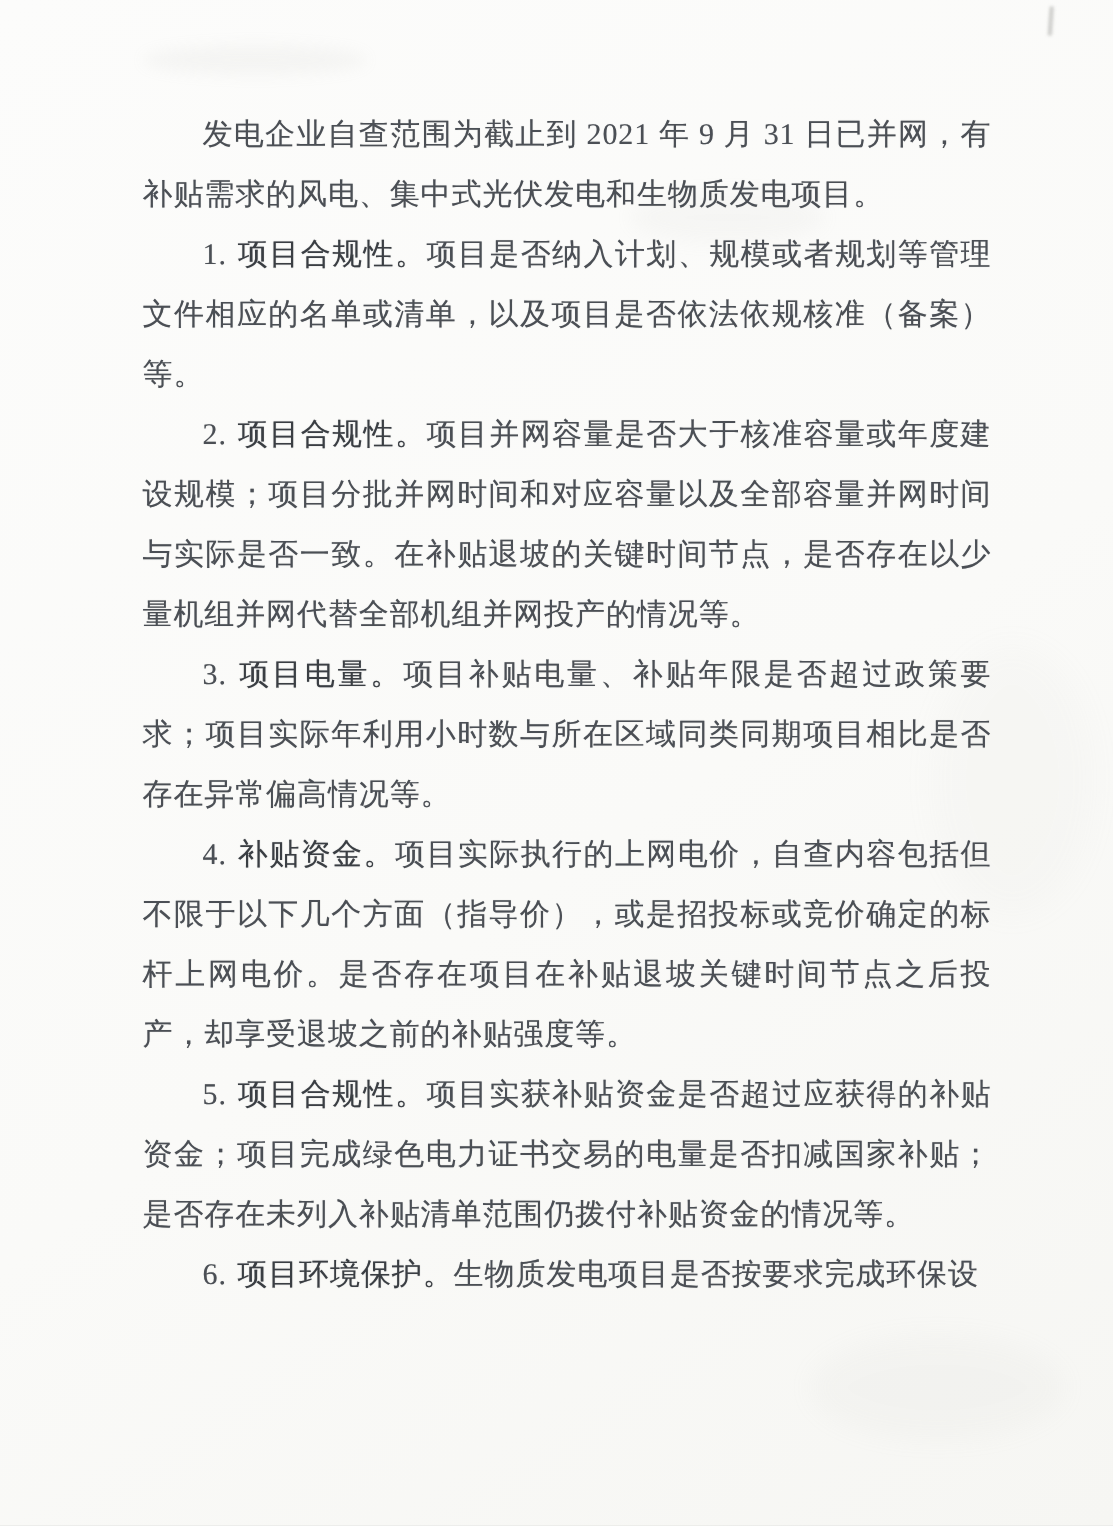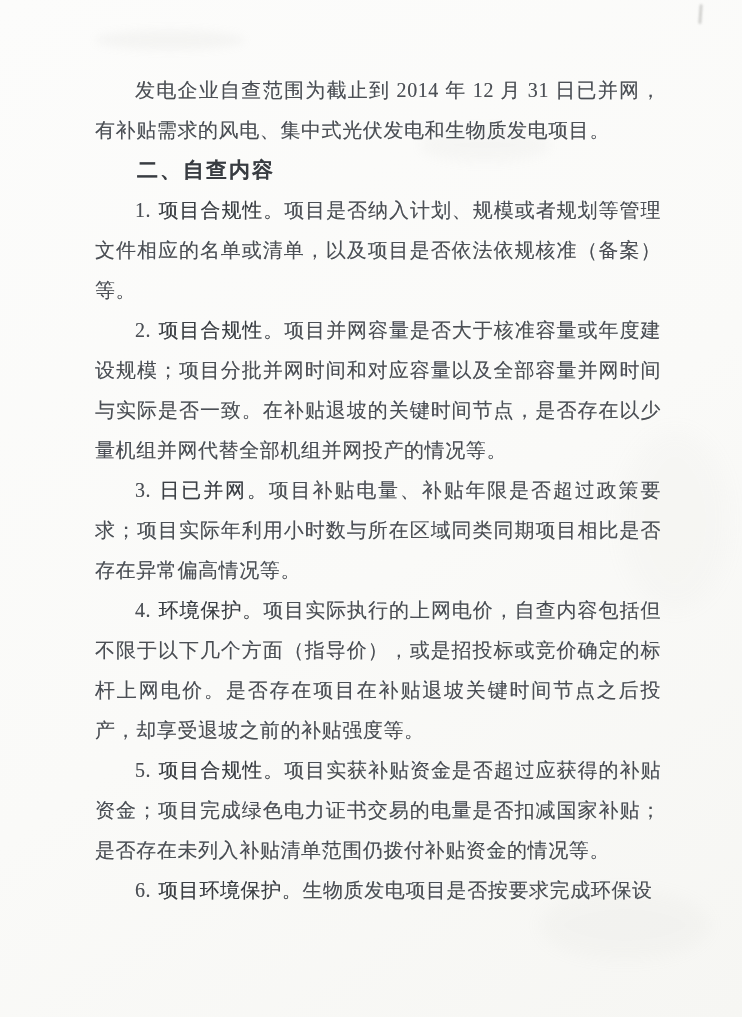--- a/index.html
+++ b/index.html
@@ -115,31 +115,30 @@
 <div class="page">
 
   <div class="artifact mark-topright"></div>
   <div class="artifact smudge-1"></div>
   <div class="artifact smudge-2"></div>
   <div class="artifact smudge-3"></div>
   <div class="artifact smudge-4"></div>
 
   <div class="content">
 
-    <p>发电企业自查范围为截止到 2014 年 12 月 31 日已并网，有补贴需求的风电、集中式光伏发电和生物质发电项目。</p>
+    <p>发电企业自查范围为截止到 2021 年 9 月 31 日已并网，有补贴需求的风电、集中式光伏发电和生物质发电项目。</p>
 
-    <p class="heading">二、自查内容</p>
 
 
     <p class="item"><span class="item-num">1.</span><span class="item-label">项目合规性。</span><span class="item-body">项目是否纳入计划、规模或者规划等管理文件相应的名单或清单，以及项目是否依法依规核准（备案）等。</span></p>
 
     <p class="item"><span class="item-num">2.</span><span class="item-label">项目合规性。</span><span class="item-body">项目并网容量是否大于核准容量或年度建设规模；项目分批并网时间和对应容量以及全部容量并网时间与实际是否一致。在补贴退坡的关键时间节点，是否存在以少量机组并网代替全部机组并网投产的情况等。</span></p>
 
-    <p class="item"><span class="item-num">3.</span><span class="item-label">日已并网。</span><span class="item-body">项目补贴电量、补贴年限是否超过政策要求；项目实际年利用小时数与所在区域同类同期项目相比是否存在异常偏高情况等。</span></p>
+    <p class="item"><span class="item-num">3.</span><span class="item-label">项目电量。</span><span class="item-body">项目补贴电量、补贴年限是否超过政策要求；项目实际年利用小时数与所在区域同类同期项目相比是否存在异常偏高情况等。</span></p>
 
-    <p class="item"><span class="item-num">4.</span><span class="item-label">环境保护。</span><span class="item-body">项目实际执行的上网电价，自查内容包括但不限于以下几个方面（指导价），或是招投标或竞价确定的标杆上网电价。是否存在项目在补贴退坡关键时间节点之后投产，却享受退坡之前的补贴强度等。</span></p>
+    <p class="item"><span class="item-num">4.</span><span class="item-label">补贴资金。</span><span class="item-body">项目实际执行的上网电价，自查内容包括但不限于以下几个方面（指导价），或是招投标或竞价确定的标杆上网电价。是否存在项目在补贴退坡关键时间节点之后投产，却享受退坡之前的补贴强度等。</span></p>
 
     <p class="item"><span class="item-num">5.</span><span class="item-label">项目合规性。</span><span class="item-body">项目实获补贴资金是否超过应获得的补贴资金；项目完成绿色电力证书交易的电量是否扣减国家补贴；是否存在未列入补贴清单范围仍拨付补贴资金的情况等。</span></p>
 
     <p class="item"><span class="item-num">6.</span><span class="item-label">项目环境保护。</span><span class="item-body">生物质发电项目是否按要求完成环保设</span></p>
 
   </div>
 </div>
 
 </body></html>

